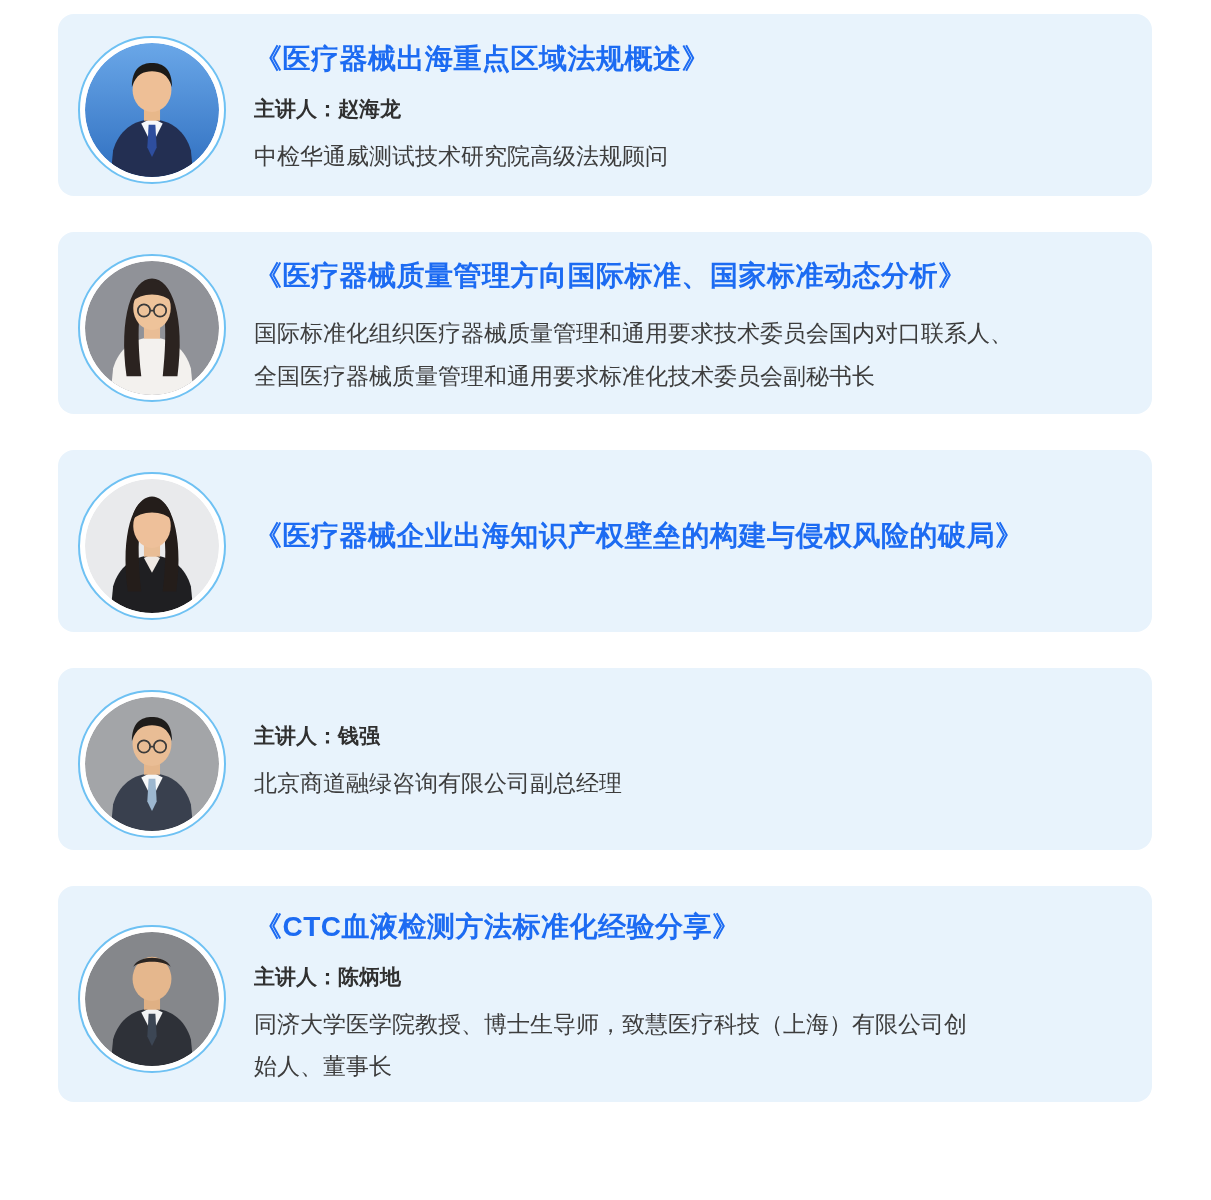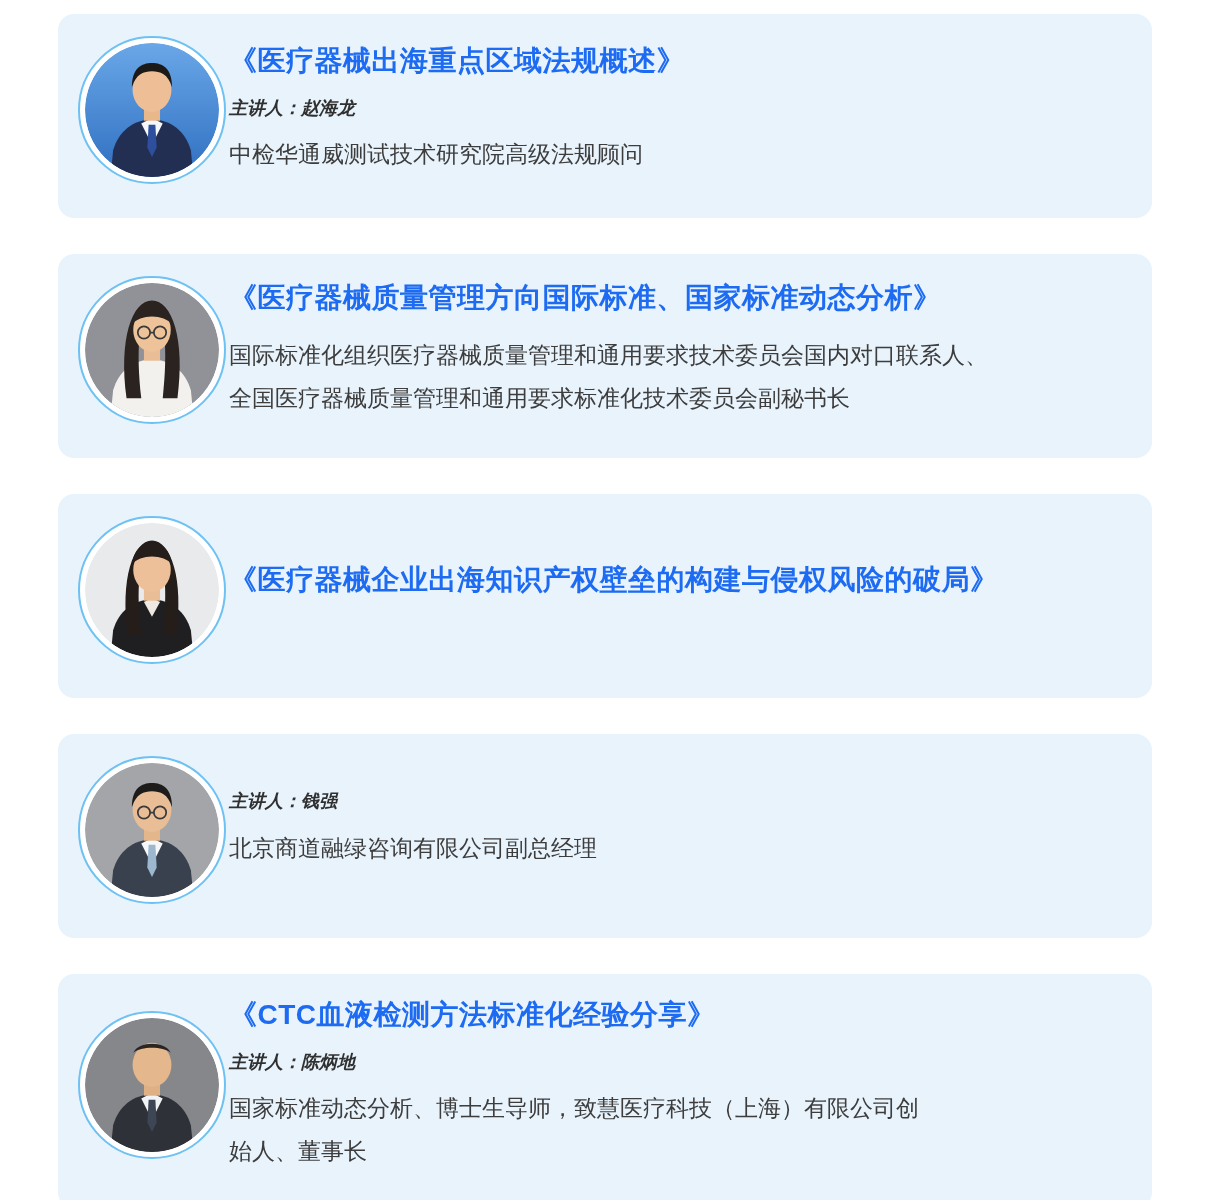--- a/index.html
+++ b/index.html
@@ -25,24 +25,24 @@
   }
   .cards {
     padding: 14px 59px 10px 58px;
     display: flex;
     flex-direction: column;
     gap: 36px;
   }
   .card {
     display: flex;
     align-items: center;
-    gap: 3px;
+    gap: 28px;
     background: var(--card-bg);
     border-radius: 16px;
-    padding: 22px 36px 34px 20px;
+    padding: 22px 36px 12px 20px;
   }
   .avatar {
     flex: 0 0 auto;
     width: 148px;
     height: 148px;
     border-radius: 50%;
     border: 2px solid var(--avatar-ring);
     background: #ffffff;
     padding: 5px;
   }
@@ -59,26 +59,25 @@
   }
   .title {
     font-size: 28px;
     font-weight: 700;
     color: var(--title-blue);
     letter-spacing: 0.5px;
     margin: 0 0 20px;
     line-height: 1.2;
   }
   .speaker {
-    font-size: 18px;
+    font-size: 21px;
     font-weight: 700;
     color: var(--speaker-text);
     margin: 0 0 14px;
     line-height: 1.2;
-    font-style: italic;
   }
   .desc {
     font-size: 23px;
     color: var(--desc-text);
     line-height: 1.85;
     margin: 0;
     white-space: pre-line;
   }
 </style>
 </head>
@@ -216,19 +215,19 @@
             <polygon points="47.5,61 52.5,61 53.5,78 50,85 46.5,78" fill="#3c4654"></polygon>
             <rect x="44" y="44" width="12" height="14" fill="#dfb084"></rect>
             <ellipse cx="50" cy="35" rx="14.5" ry="16.5" fill="#e5b78d"></ellipse>
             <path d="M36 26 C40 17 60 17 64 26 C58 21 42 21 36 26 Z" fill="#2a2522"></path>
           </g>
         </svg>
       </div>
       <div class="content">
         <p class="title">《CTC血液检测方法标准化经验分享》</p>
         <p class="speaker"><span>主讲人：</span><span>陈炳地</span></p>
-        <p class="desc">国家标准动态分析、博士生导师，致慧医疗科技（上海）有限公司创
+        <p class="desc">同济大学医学院教授、博士生导师，致慧医疗科技（上海）有限公司创
 始人、董事长</p>
       </div>
     </div>
 
   </div>
 </div>
 
 </body></html>

